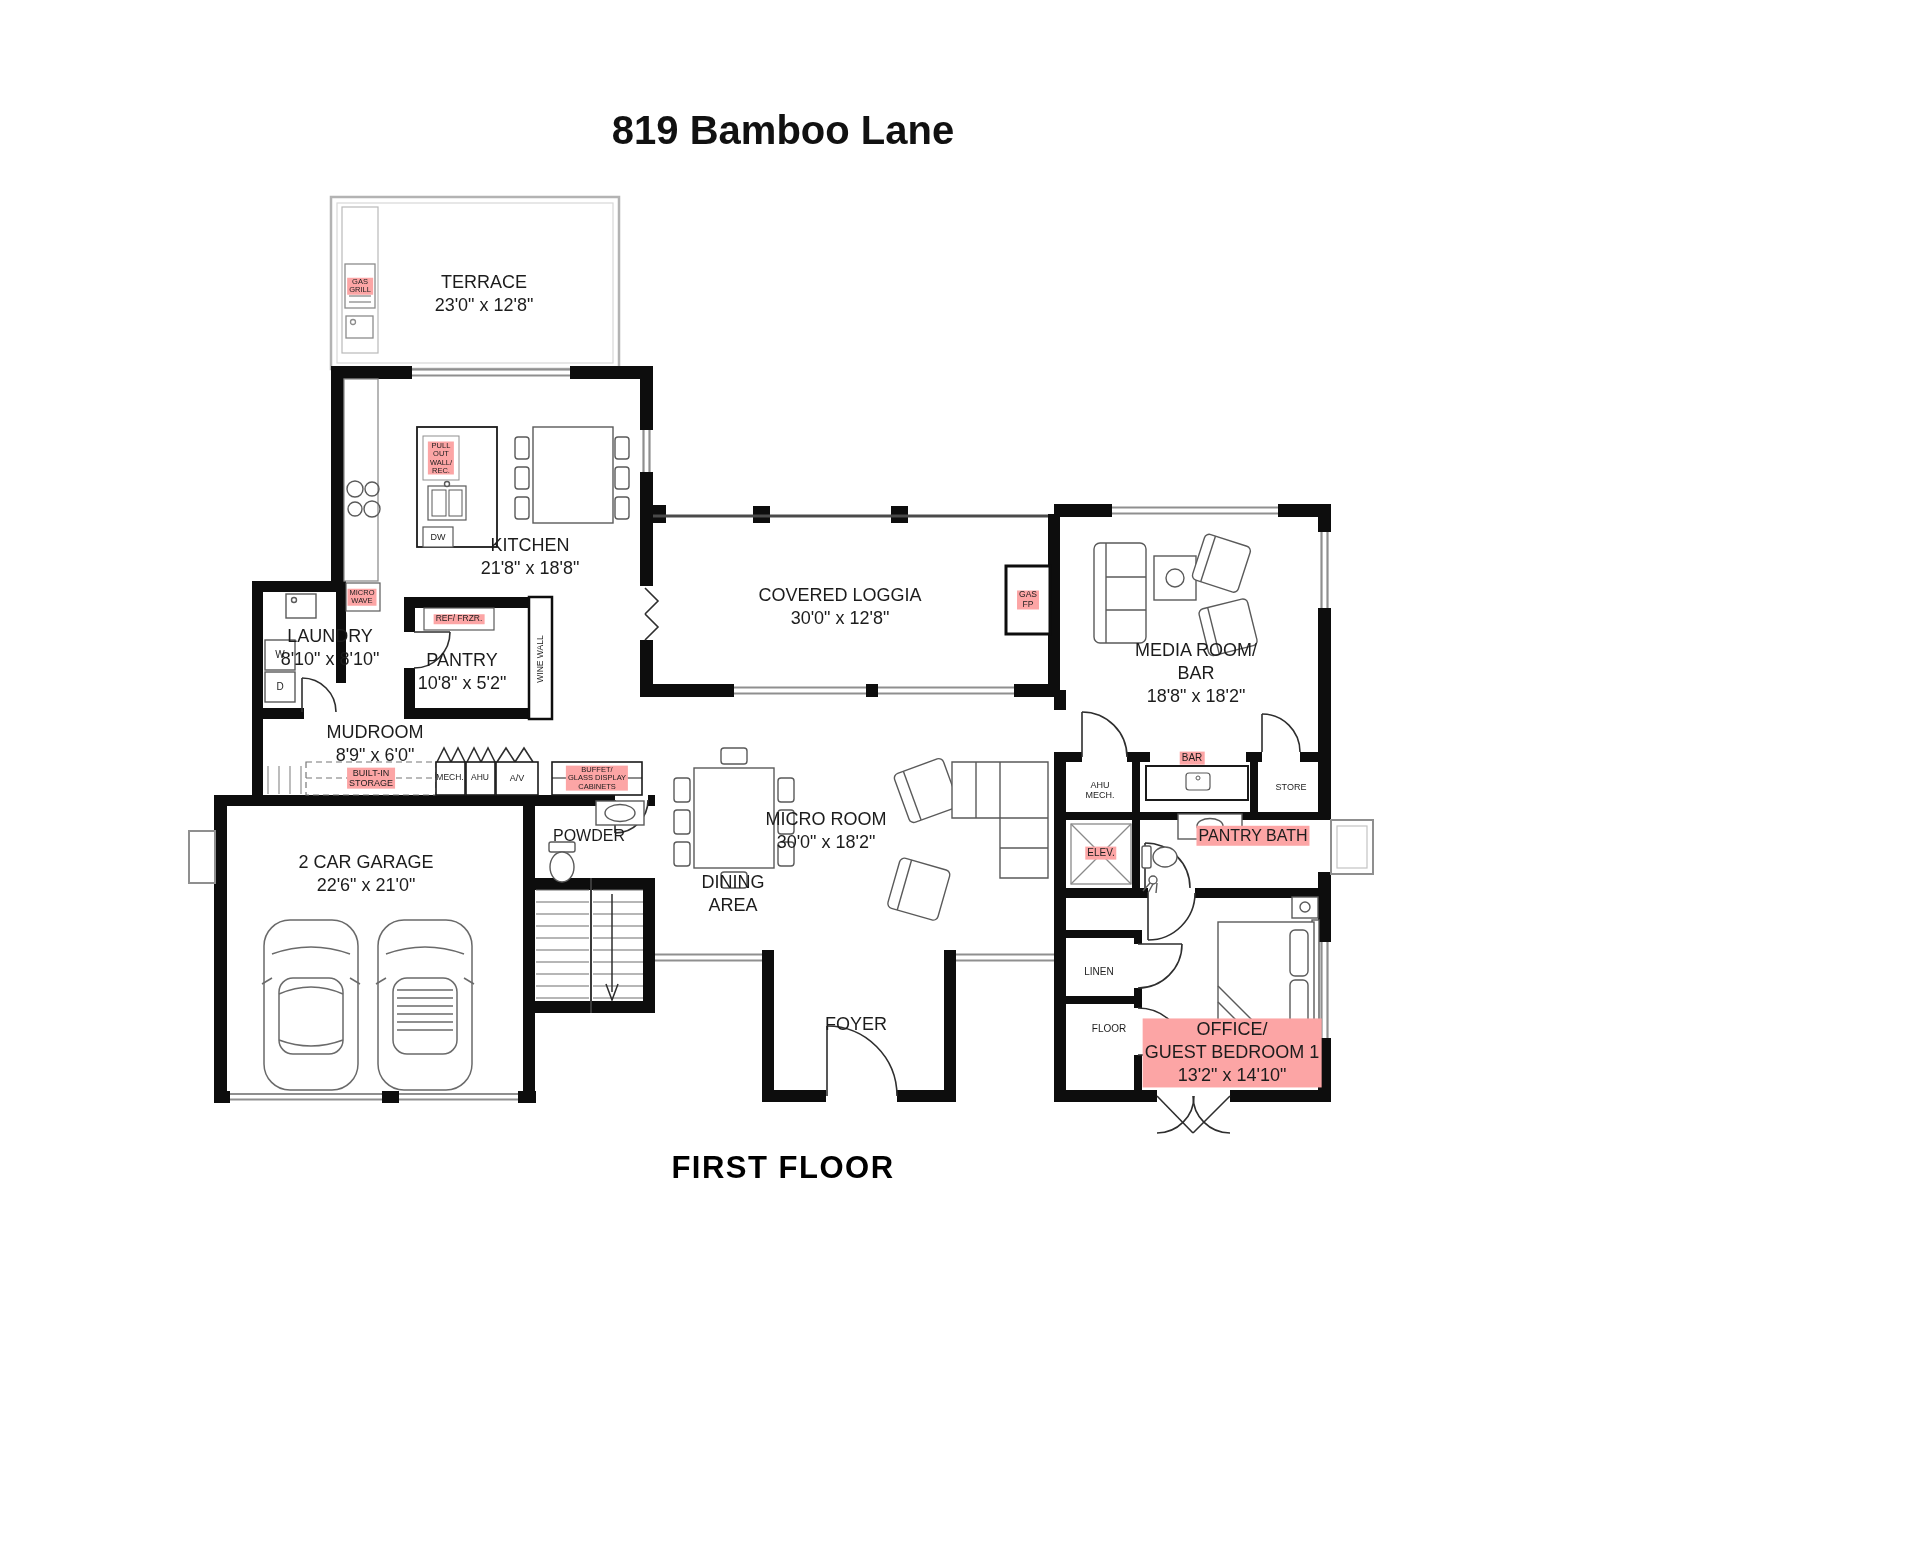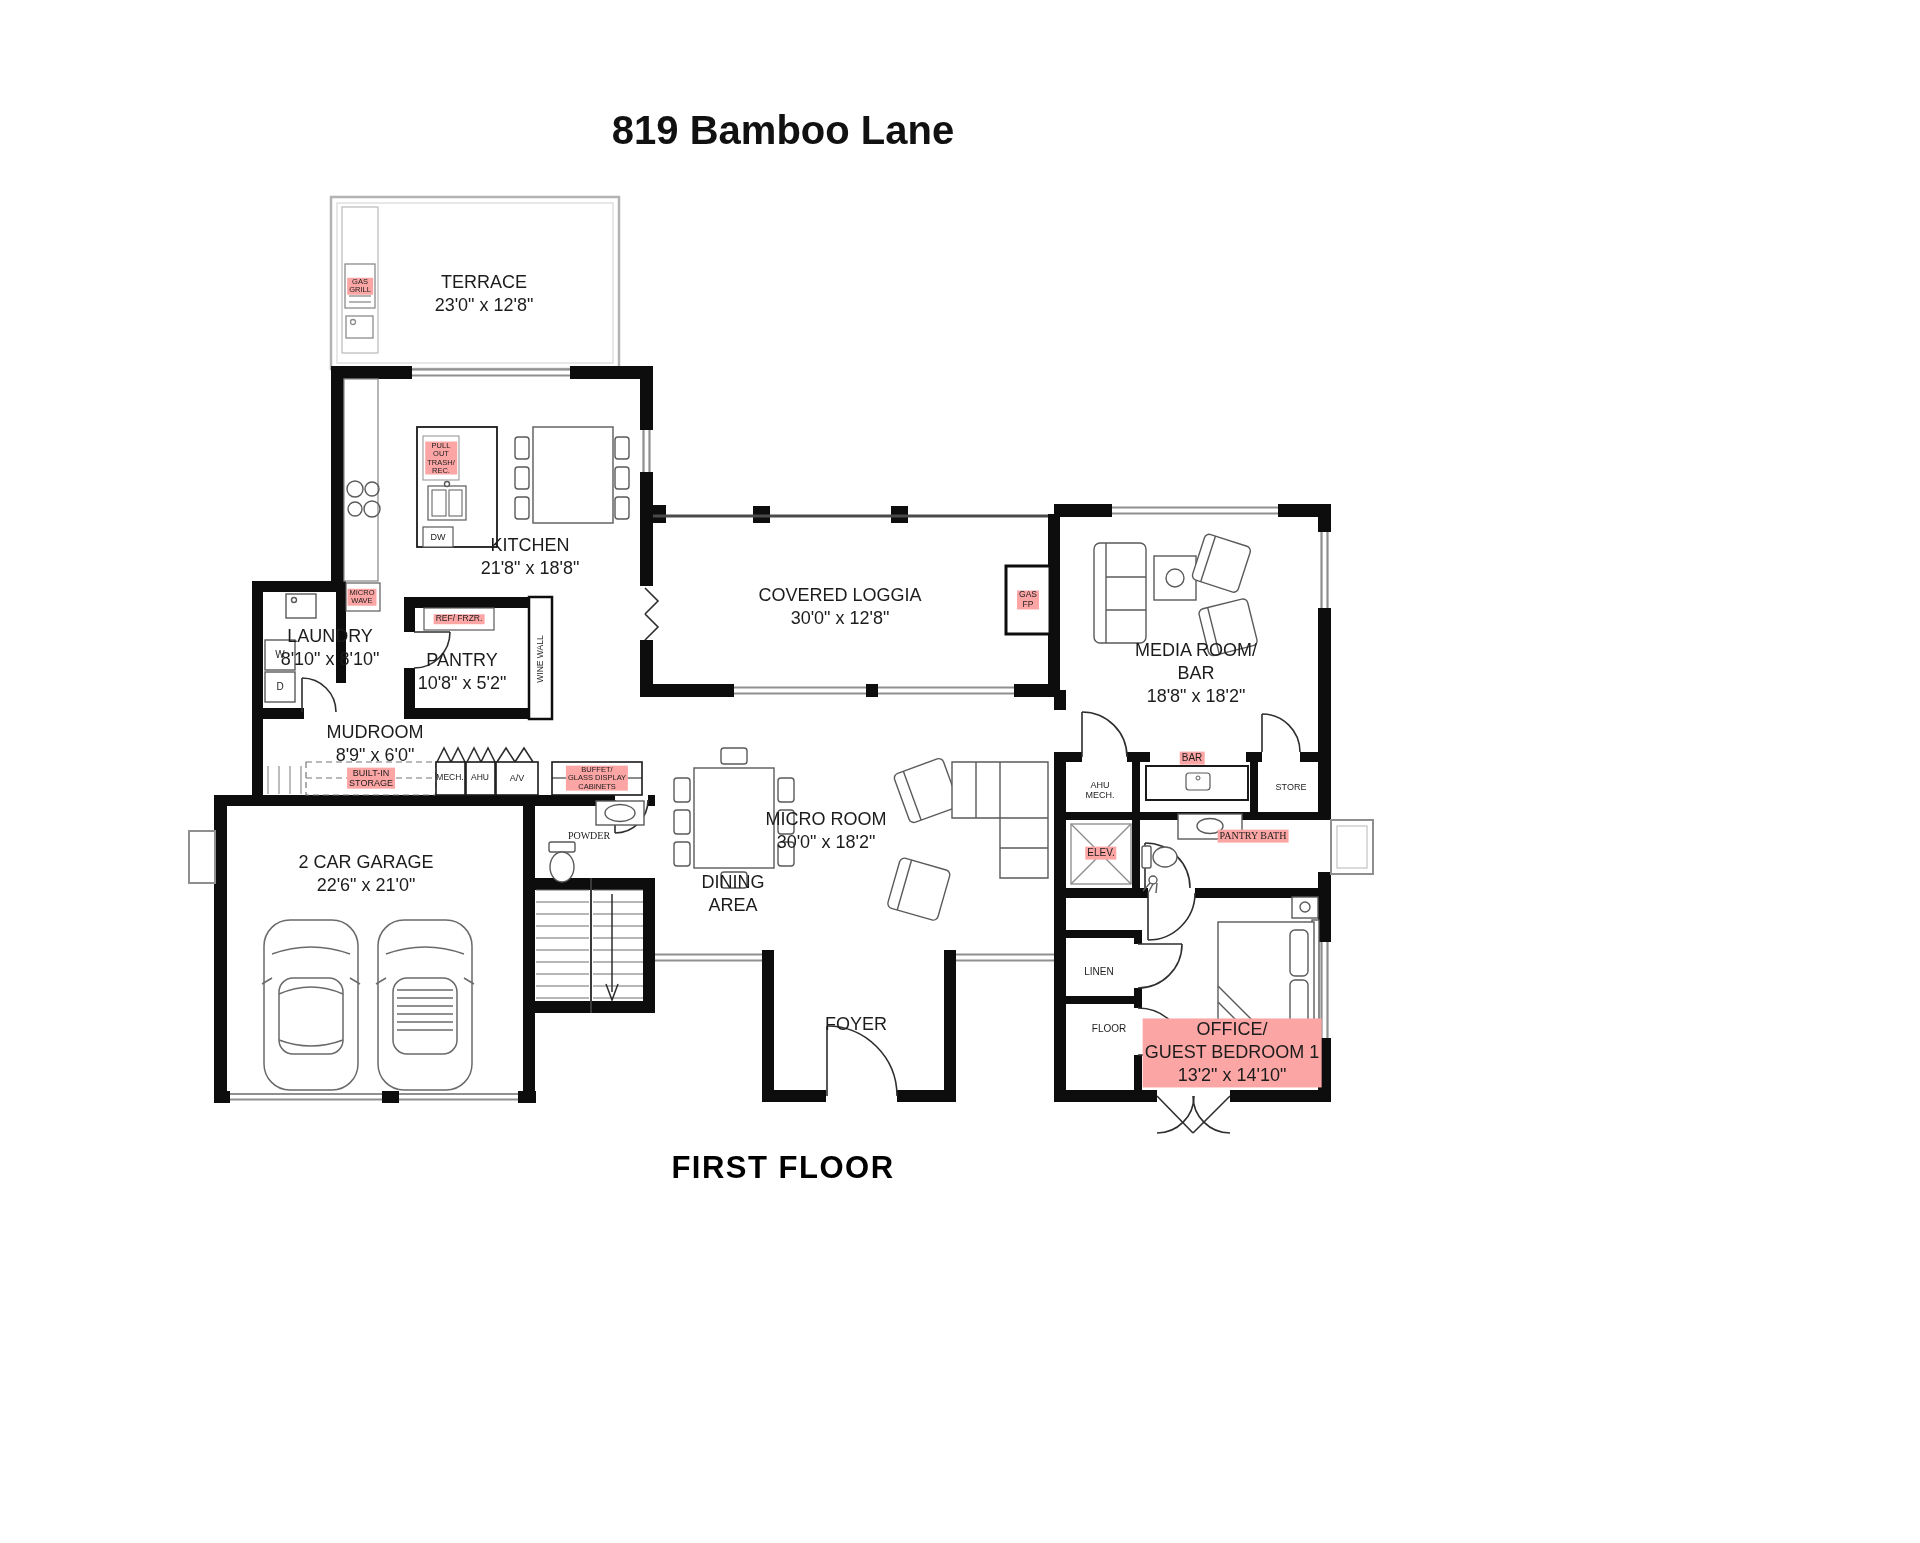--- a/index.html
+++ b/index.html
@@ -4,21 +4,21 @@
 <style>
   * { margin:0; padding:0; box-sizing:border-box; }
   html,body { background:#ffffff; }
   body { width:1920px; height:1543px; position:relative; font-family:"Liberation Sans", sans-serif; color:#1a1a1a; }
   .plan { position:absolute; left:0; top:0; width:1920px; height:1543px; }
   svg.drawing { position:absolute; left:0; top:0; }
   .title { position:absolute; left:783px; top:130px; transform:translate(-50%,-50%); font-size:40px; font-weight:bold; white-space:nowrap; color:#111; }
   .floor-title { position:absolute; left:783px; top:1168px; transform:translate(-50%,-50%); font-size:31px; font-weight:bold; letter-spacing:1.5px; white-space:nowrap; color:#000000; }
   .lbl { position:absolute; transform:translate(-50%,-50%); text-align:center; font-size:18px; line-height:1.28; white-space:nowrap; color:#1c1c1c; }
   .lbl span { display:block; }
-  .lbl.s12 { font-size:10px;font-family:Liberation Serif, serif; }
+  .lbl.s12 { font-size:16px; }
   .lbl.s10 { font-size:10px; }
   .lbl.s9  { font-size:9px;  line-height:1.15; }
   .lbl.s8  { font-size:8.5px; line-height:1.12; }
   .lbl.s7  { font-size:7.5px; line-height:1.1; }
   .lbl.vert { transform:translate(-50%,-50%) rotate(-90deg); }
   .lbl.bg { background:#fca5a5; padding:0 2px; }
 </style>
 </head>
 <body>
 
@@ -480,21 +480,21 @@
   <div class="lbl s9" style="left:438px; top:537px">
     <span>DW</span>
   </div>
   <div class="lbl s7 bg" style="left:362px; top:597px">
     <span>MICRO</span>
     <span>WAVE</span>
   </div>
   <div class="lbl s7 bg" style="left:441px; top:458px">
     <span>PULL</span>
     <span>OUT</span>
-    <span>TRASH/</span>
+    <span>WALL/</span>
     <span>REC.</span>
   </div>
   <div class="lbl s10" style="left:280px; top:655px">
     <span>W</span>
   </div>
   <div class="lbl s10" style="left:280px; top:687px">
     <span>D</span>
   </div>
 
   <div class="floor-title">FIRST FLOOR</div>

